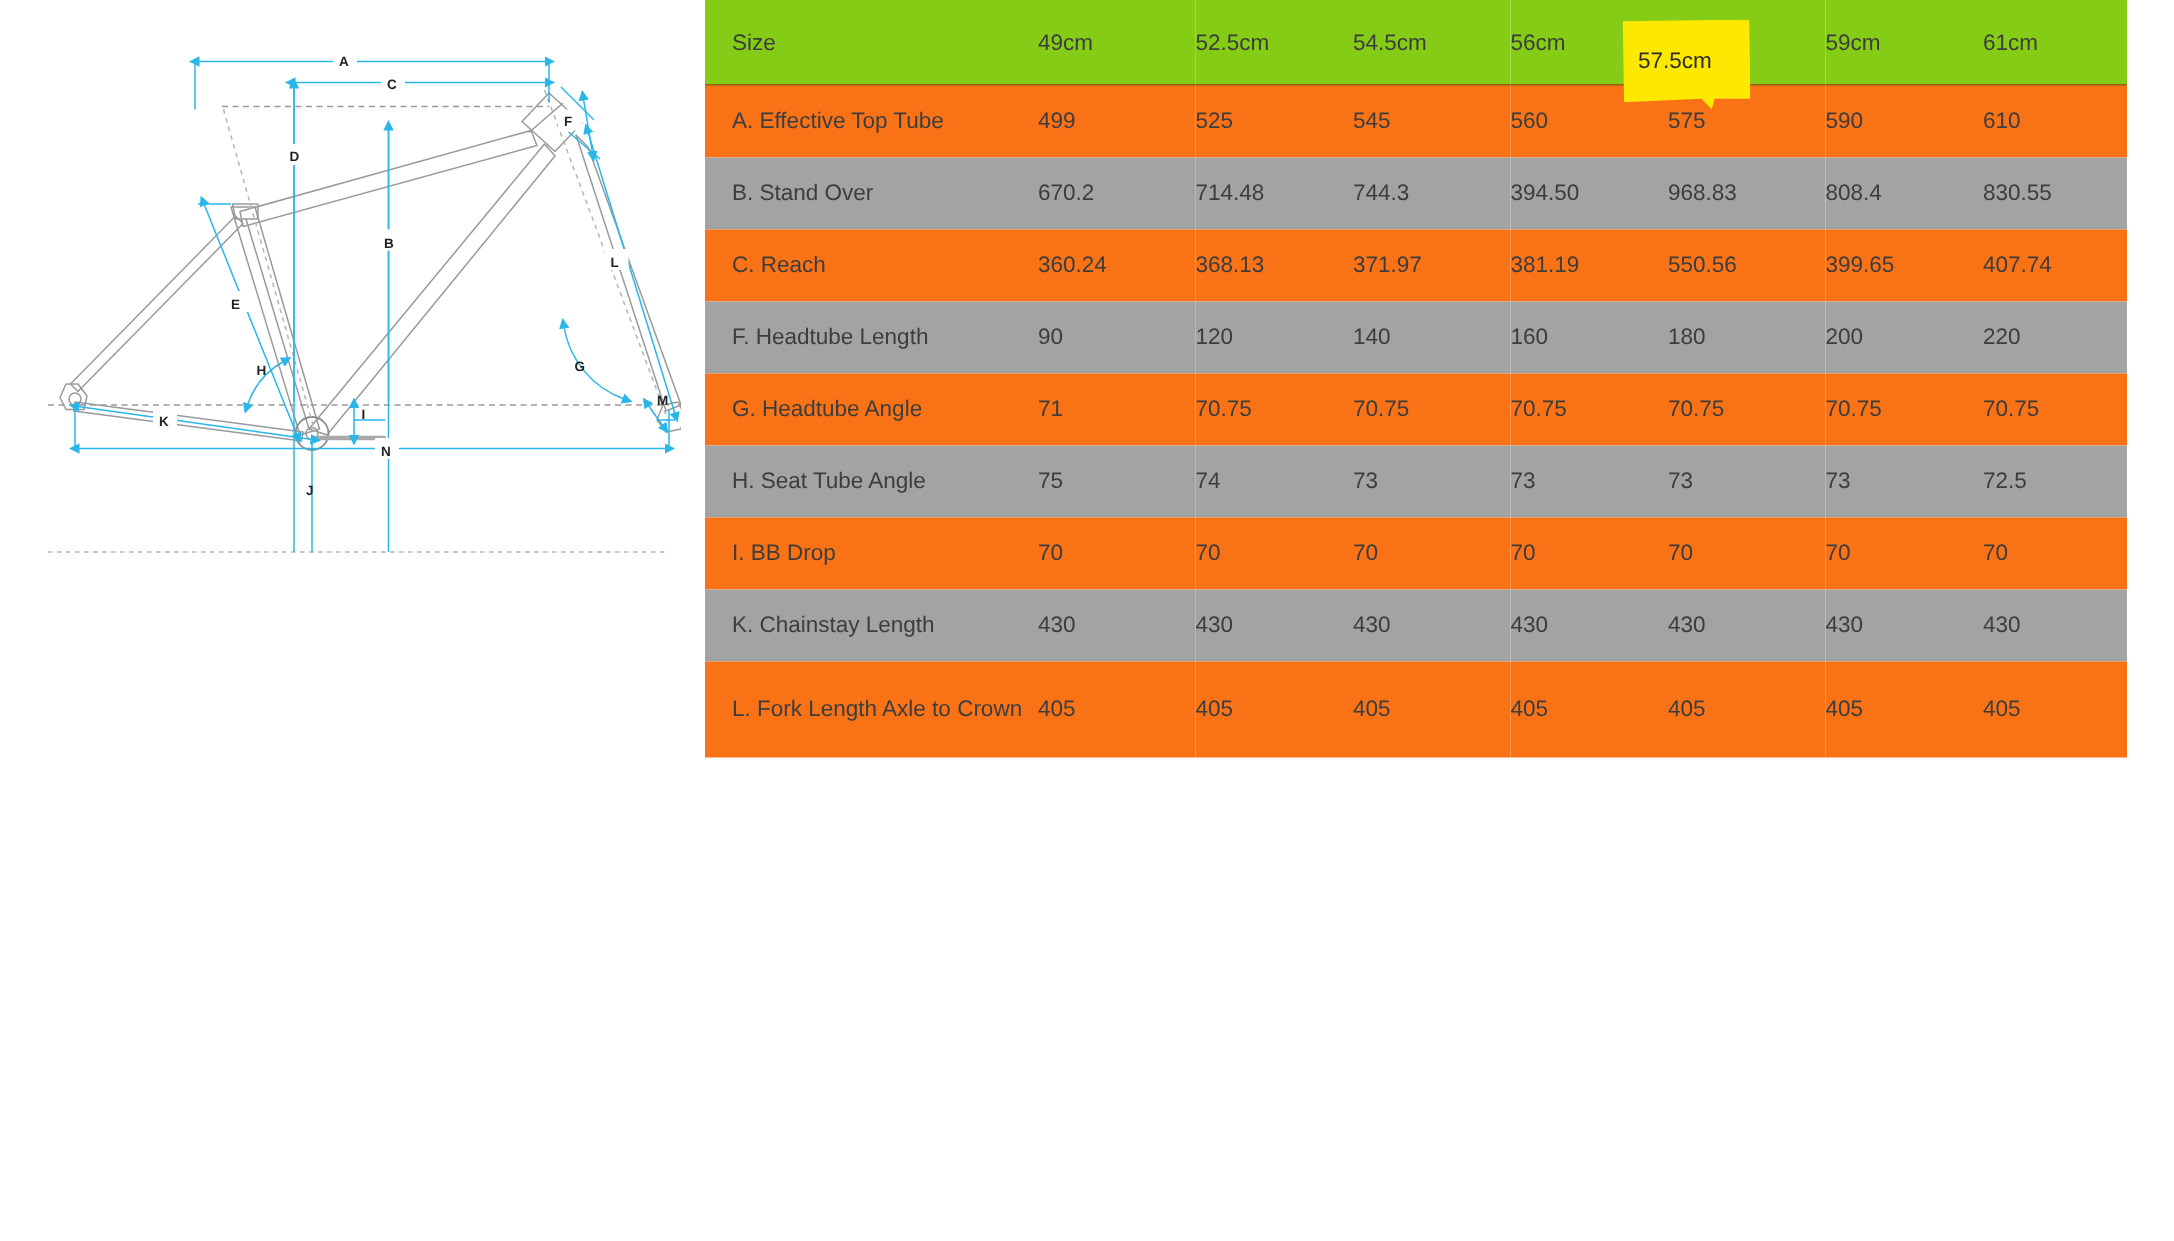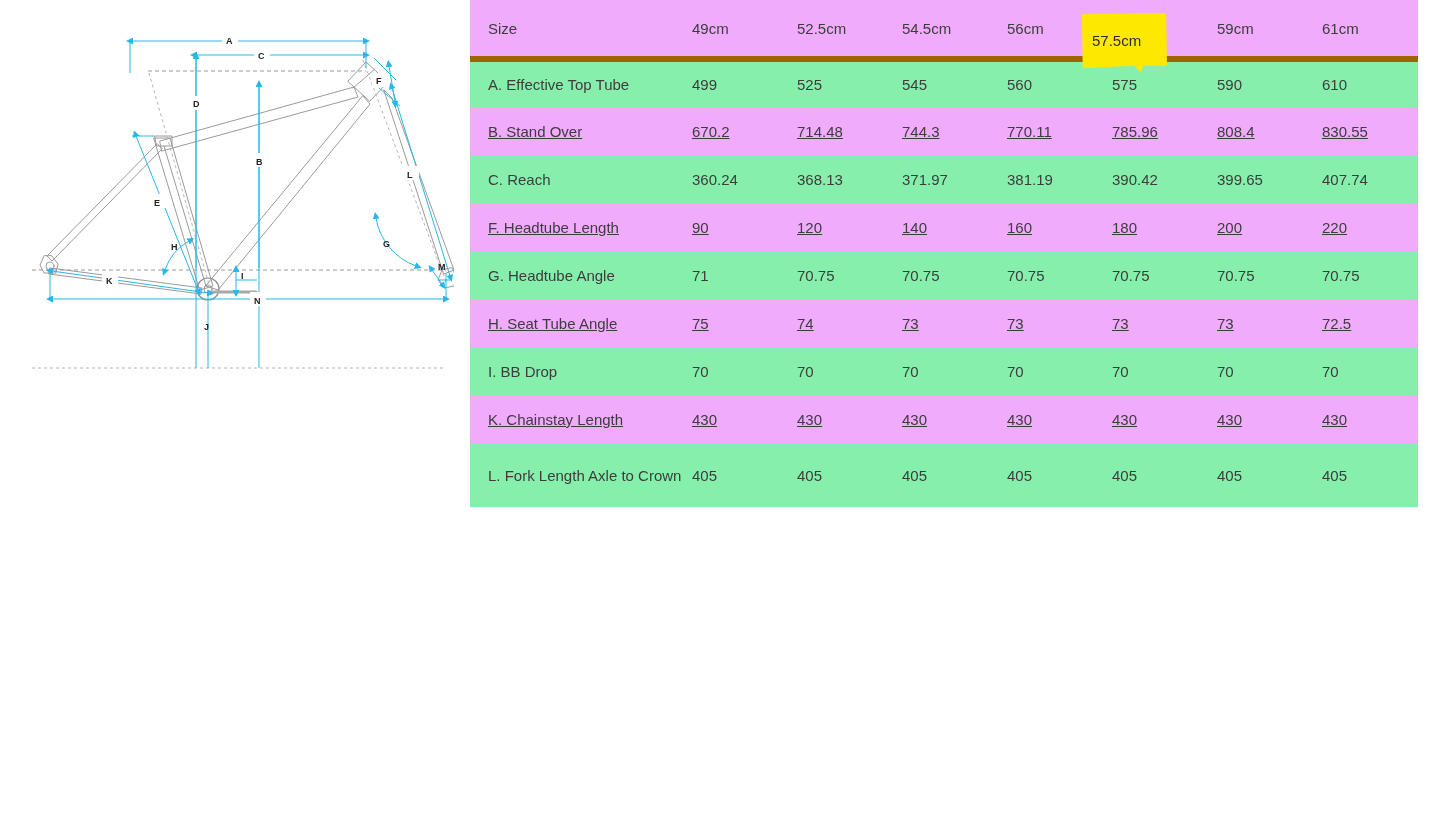--- a/index.html
+++ b/index.html
@@ -105,29 +105,28 @@
     height: 56px;
     padding-bottom: 0px;
   }
   table.spec-table tbody tr {
     height: 48px;
   }
   table.spec-table tbody tr.row-tall {
     height: 64px;
   }
   table.spec-table tbody tr.odd td {
-    background: #f0abfc;
-    text-decoration: underline;
+    background: #a3a3a3;
   }
   table.spec-table tbody tr.even td {
-    background: #86efac;
+    background: #f97316;
   }
   table.spec-table thead tr th {
-    background: #f0abfc;
-    border-bottom: 6px solid #a16207;
+    background: #84cc16;
+    border-bottom: 1px solid #a16207;
   }
   .col-label { width: 204px; padding-left: 18px !important; }
   .col-val   { width: 105px; }
   .col-val-last { width: 96px; margin-left: 12px; }
   .label-cell {
     padding-left: 18px;
     padding-right: 10px;
   }
   .value-cell {
     padding-left: 0px;
@@ -296,32 +295,32 @@
             <td class="value-cell col-val">560</td>
             <td class="value-cell col-val">575</td>
             <td class="value-cell col-val">590</td>
             <td class="value-cell col-val-last">610</td>
           </tr>
           <tr class="odd">
             <td class="label-cell col-label">B. Stand Over</td>
             <td class="value-cell col-val">670.2</td>
             <td class="value-cell col-val">714.48</td>
             <td class="value-cell col-val">744.3</td>
-            <td class="value-cell col-val">770.11</td>
-            <td class="value-cell col-val">785.96</td>
+            <td class="value-cell col-val">394.50</td>
+            <td class="value-cell col-val">968.83</td>
             <td class="value-cell col-val">808.4</td>
             <td class="value-cell col-val-last">830.55</td>
           </tr>
           <tr class="even">
             <td class="label-cell col-label">C. Reach</td>
             <td class="value-cell col-val">360.24</td>
             <td class="value-cell col-val">368.13</td>
             <td class="value-cell col-val">371.97</td>
             <td class="value-cell col-val">381.19</td>
-            <td class="value-cell col-val">390.42</td>
+            <td class="value-cell col-val">550.56</td>
             <td class="value-cell col-val">399.65</td>
             <td class="value-cell col-val-last">407.74</td>
           </tr>
           <tr class="odd">
             <td class="label-cell col-label">F. Headtube Length</td>
             <td class="value-cell col-val">90</td>
             <td class="value-cell col-val">120</td>
             <td class="value-cell col-val">140</td>
             <td class="value-cell col-val">160</td>
             <td class="value-cell col-val">180</td>

